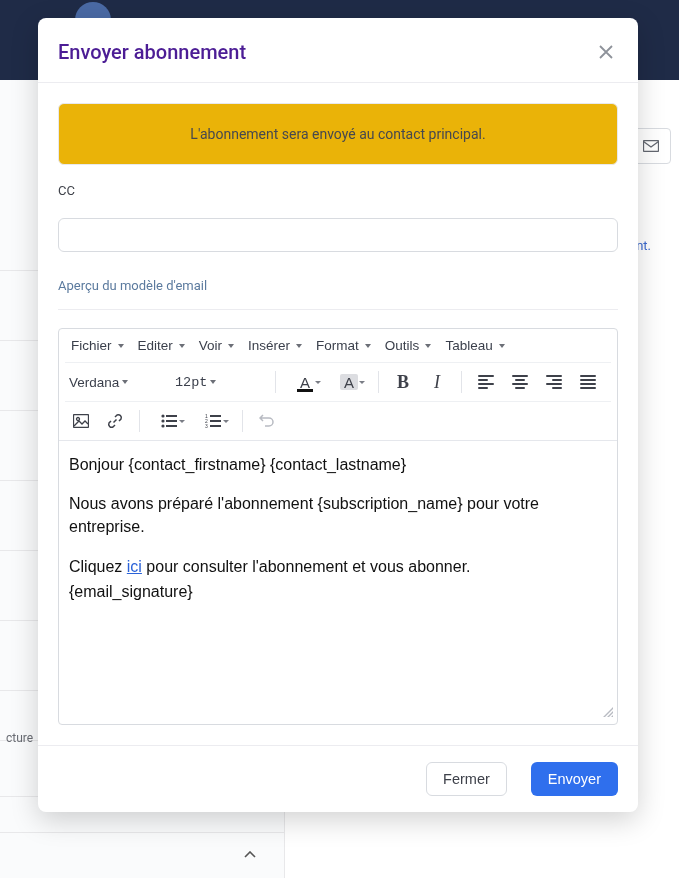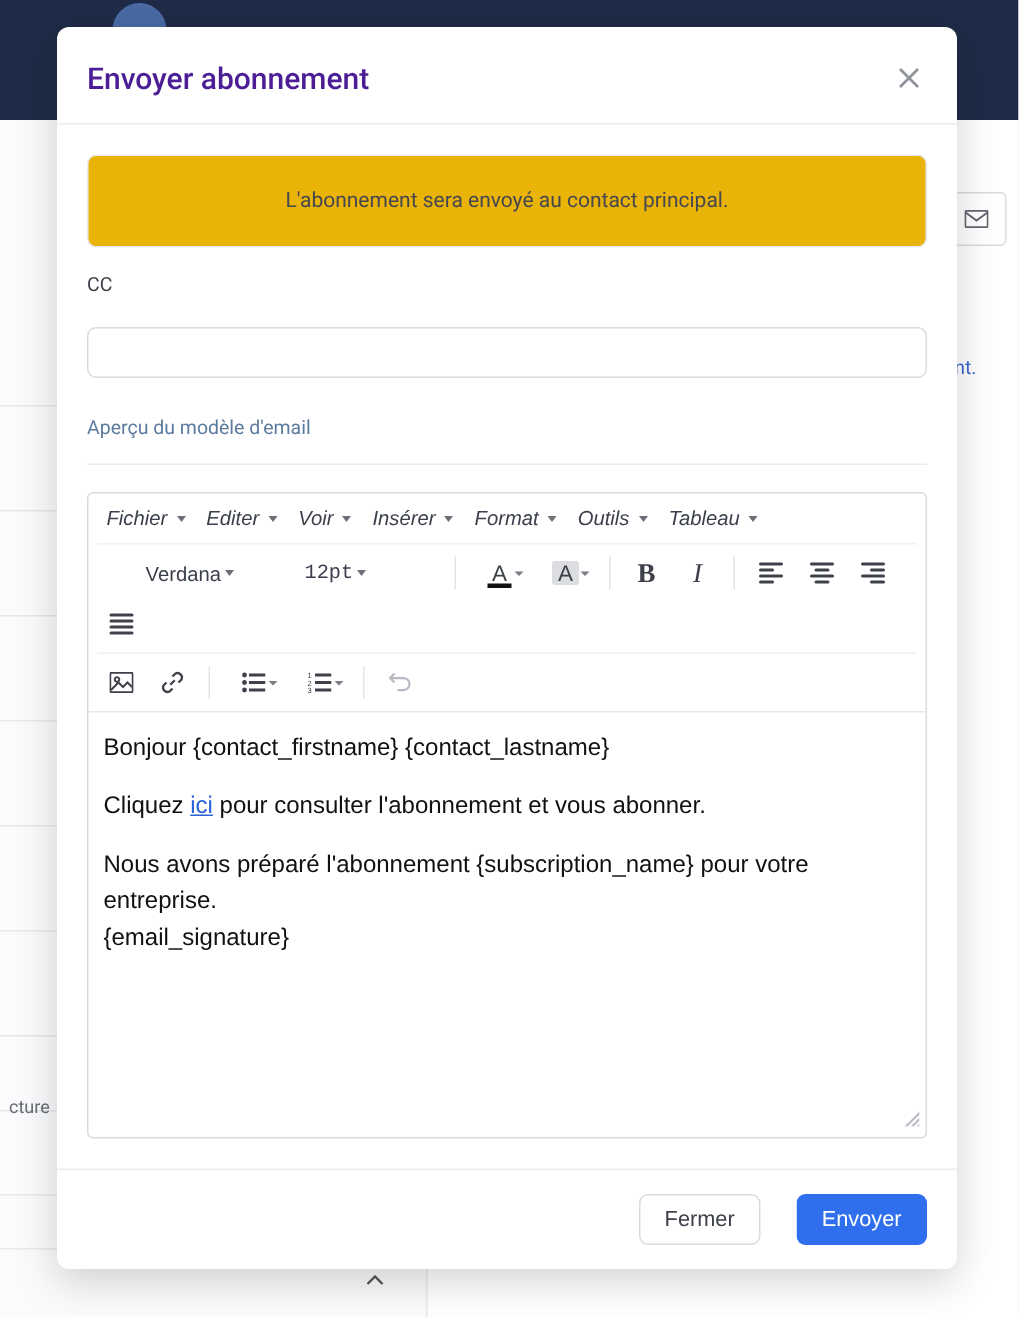--- a/index.html
+++ b/index.html
@@ -150,36 +150,36 @@
       align-items: center;
       flex-wrap: wrap;
       padding: 5px 2px;
       gap: 6px;
     }
     .toolbar-row + .toolbar-row { border-top: 1px solid #eef0f3; }
     .menu-btn {
       background: none; border: none; cursor: pointer;
       font-size: 13.5px; color: #3a3f4b;
       padding: 4px 4px;
-      display: flex; align-items: center; gap: 3px; font-style: italic;
+      display: flex; align-items: center; gap: 3px;
     }
     .caret::after {
       content: "";
       display: inline-block;
       border-left: 3.5px solid transparent;
       border-right: 3.5px solid transparent;
       border-top: 4px solid #6c6f77;
       margin-left: 3px;
     }
     .font-select, .size-select {
       background: none; border: none; font-size: 13.5px; color: #3a3f4b;
       padding: 4px 2px;
       cursor: pointer; display: flex; align-items: center;
     }
-    .font-select { width: 100px; margin-left: 28px; }
+    .font-select { width: 100px; }
     .size-select { width: 92px; font-family: Liberation Mono, monospace; }
     .tb-sep { width: 1px; height: 22px; background: #e2e4e9; margin: 0 4px; }
     .tb-btn {
       width: 28px; height: 28px;
       background: none; border: none; cursor: pointer;
       display: flex; align-items: center; justify-content: center;
       color: #3e414a;
       font-size: 15px;
       position: relative;
     }
@@ -383,22 +383,22 @@
           <div class="tb-sep"></div>
           <button class="tb-btn" style="color:#b8bbc2">
             <svg width="16" height="14" viewBox="0 0 16 14" fill="none" stroke="currentColor" stroke-width="1.5">
                 <path d="M4 7 L1 4 L4 1 M1.5 4 H10 A4 4 0 0 1 10 12 H6"></path>
               </svg>
           </button>
         </div>
       </div>
       <div class="editor-content" contenteditable="true" style="">
         <p>Bonjour {contact_firstname} {contact_lastname}</p>
+        <p class="gap">Nous avons préparé l'abonnement {subscription_name} pour votre entreprise.</p>
         <p class="gap"><span>Cliquez </span><a href="#">ici</a><span> pour consulter l'abonnement et vous abonner.</span></p>
-        <p class="gap">Nous avons préparé l'abonnement {subscription_name} pour votre entreprise.</p>
         <p>{email_signature}</p>
       </div>
       <div class="resize-handle">
         <svg width="10" height="10" viewBox="0 0 10 10" fill="#b8bbc2">
             <path d="M0 10 L10 0 L10 2 L2 10 Z M4 10 L10 4 L10 6 L6 10 Z M8 10 L10 8 L10 10 Z"></path>
           </svg>
       </div>
     </div>
   </div>
 

